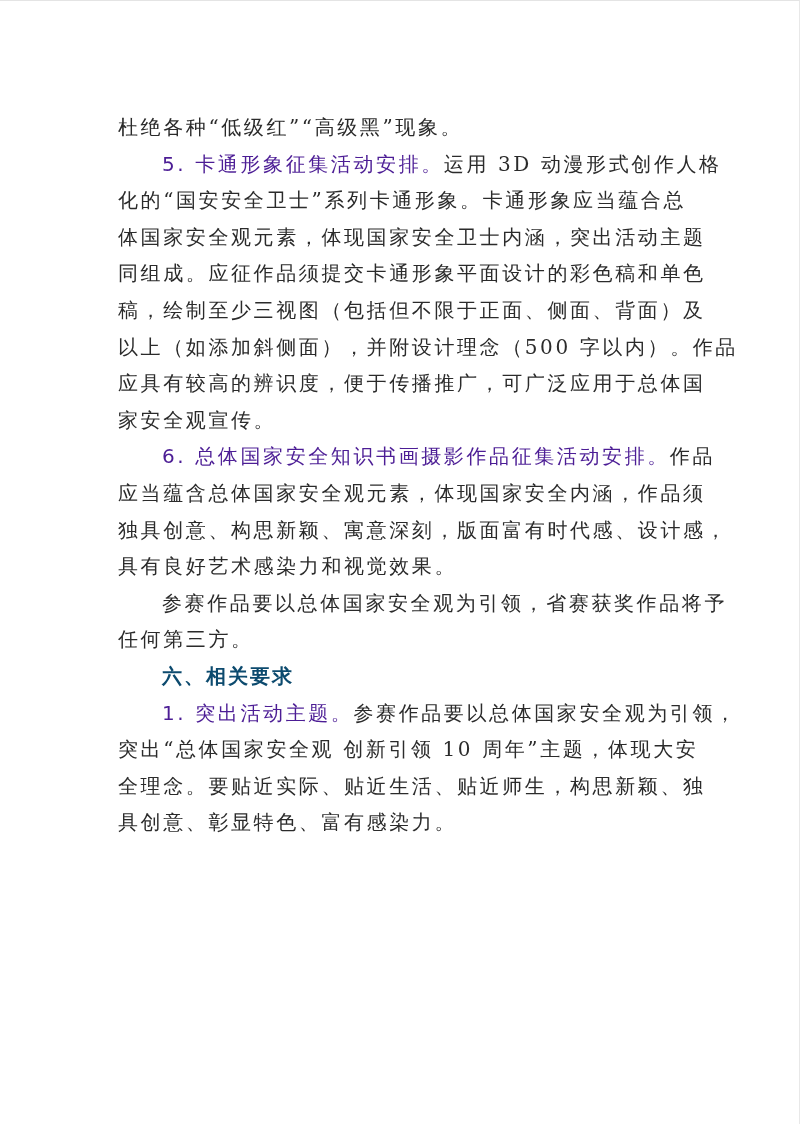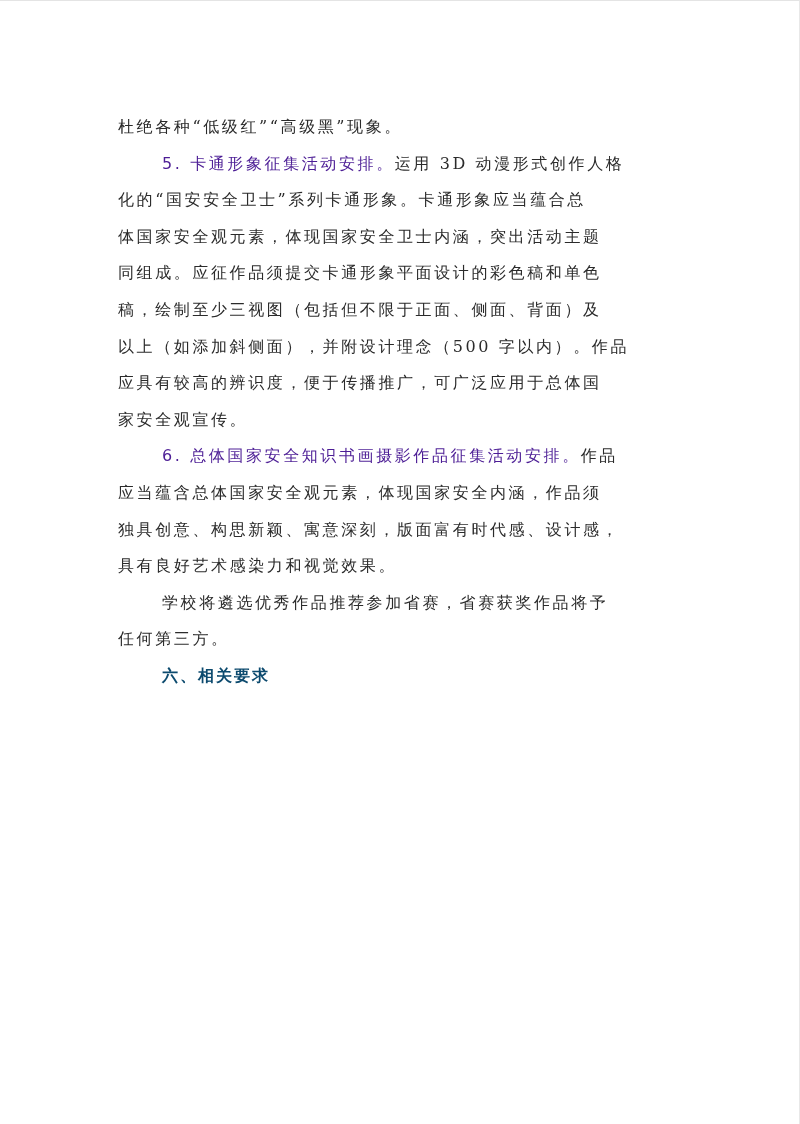--- a/index.html
+++ b/index.html
@@ -23,21 +23,21 @@
       border-top: 1px solid #e4e4e4;
       border-right: 1px solid #e8e8e8;
       box-sizing: border-box;
     }
     .content {
       position: absolute;
       left: 118px;
       top: 108px;
       width: 560px;
       font-family: "DejaVu Serif", "Liberation Serif", serif;
-      font-size: 16px;
+      font-size: 20px;
       color: #2b2b2b;
       line-height: 36.6px;
       letter-spacing: 2.6px;
     }
     .line {
       display: block;
       white-space: nowrap;
       height: 36.6px;
     }
     .indent {
@@ -76,23 +76,29 @@
     </div>
 
     <div>
       <span class="line indent"><span class="lead">6. 总体国家安全知识书画摄影作品征集活动安排。</span><span>作品</span></span>
       <span class="line">应当蕴含总体国家安全观元素，体现国家安全内涵，作品须</span>
       <span class="line">独具创意、构思新颖、寓意深刻，版面富有时代感、设计感，</span>
       <span class="line">具有良好艺术感染力和视觉效果。</span>
     </div>
 
     <div>
-      <span class="line indent">学校将遴选优秀作品推荐参加省赛，省赛获奖作品将予</span>
+      <span class="line indent">参赛作品要以总体国家安全观为引领，省赛获奖作品将予</span>
       <span class="line">任何第三方。</span>
     </div>
 
     <div>
       <span class="line indent heading">六、相关要求</span>
     </div>
 
+    <div>
+      <span class="line indent"><span class="lead">1. 突出活动主题。</span><span>参赛作品要以总体国家安全观为引领，</span></span>
+      <span class="line">突出“总体国家安全观 创新引领 10 周年”主题，体现大安</span>
+      <span class="line">全理念。要贴近实际、贴近生活、贴近师生，构思新颖、独</span>
+      <span class="line">具创意、彰显特色、富有感染力。</span>
+    </div>
 
   </div>
 </div>
 
 </body></html>

